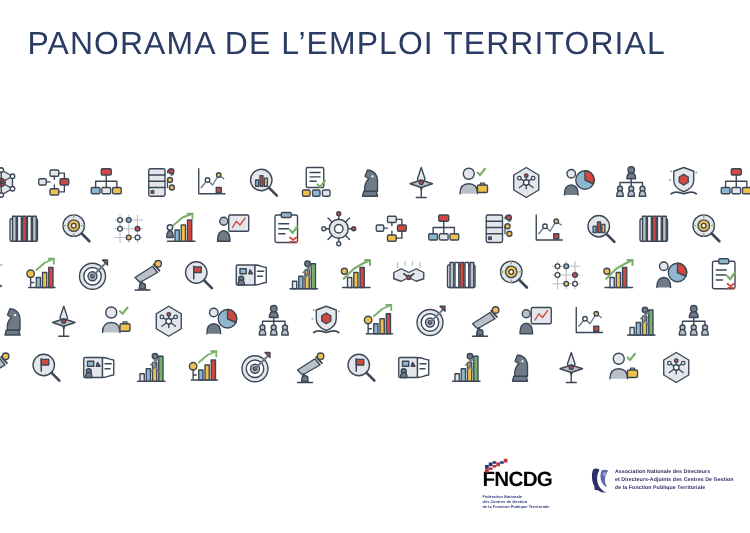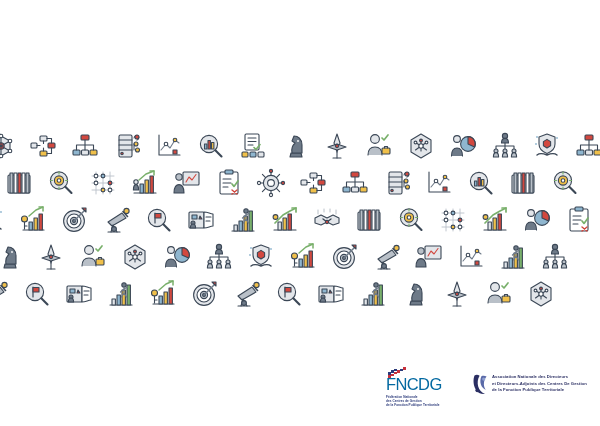--- a/index.html
+++ b/index.html
@@ -108,22 +108,22 @@
   }
   #fncdg-dots i {
     position: absolute;
     width: 2.6px;
     height: 2.6px;
     display: block;
   }
   #fncdg-word {
     font-family: "Liberation Sans", sans-serif;
     font-size: 16.5px;
-    font-weight: 400;
-    color: #0369a1;
+    font-weight: 700;
+    color: #000000;
     letter-spacing: -0.6px;
     line-height: 1;
     margin-top: -1px;
   }
   #fncdg-sub {
     margin-top: 2px;
     font-family: "Liberation Sans", sans-serif;
     font-size: 3.1px;
     line-height: 1.45;
     color: #2b3a7a;
@@ -156,20 +156,21 @@
     letter-spacing: 0.06px;
     white-space: nowrap;
   }
 </style>
 </head>
 <body>
 
 <div id="cover">
 
   <div id="title-block">
+    <div id="main-title">PANORAMA DE L’EMPLOI TERRITORIAL</div>
   </div>
 
   <div id="icon-band">
       <div class="icon-row" style="top: 0px; left: -20px;"><span class="icon-cell"><svg width="30" height="30" viewBox="0 0 30 30" stroke="#3b4756" stroke-width="1.1" fill="none" stroke-linecap="round" stroke-linejoin="round">
             <path d="M15 5 L24 10 L24 20 L15 25 L6 20 L6 10 Z" fill="#e3e6ea"></path>
             <circle cx="15" cy="15" r="3.2" fill="#d2483f"></circle>
             <path d="M15 15 L15 5 M15 15 L24 10 M15 15 L24 20 M15 15 L15 25 M15 15 L6 20 M15 15 L6 10"></path>
             <circle cx="15" cy="5" r="1.8" fill="#ffffff"></circle>
             <circle cx="24" cy="10" r="1.8" fill="#ffffff"></circle>
             <circle cx="24" cy="20" r="1.8" fill="#ffffff"></circle>

